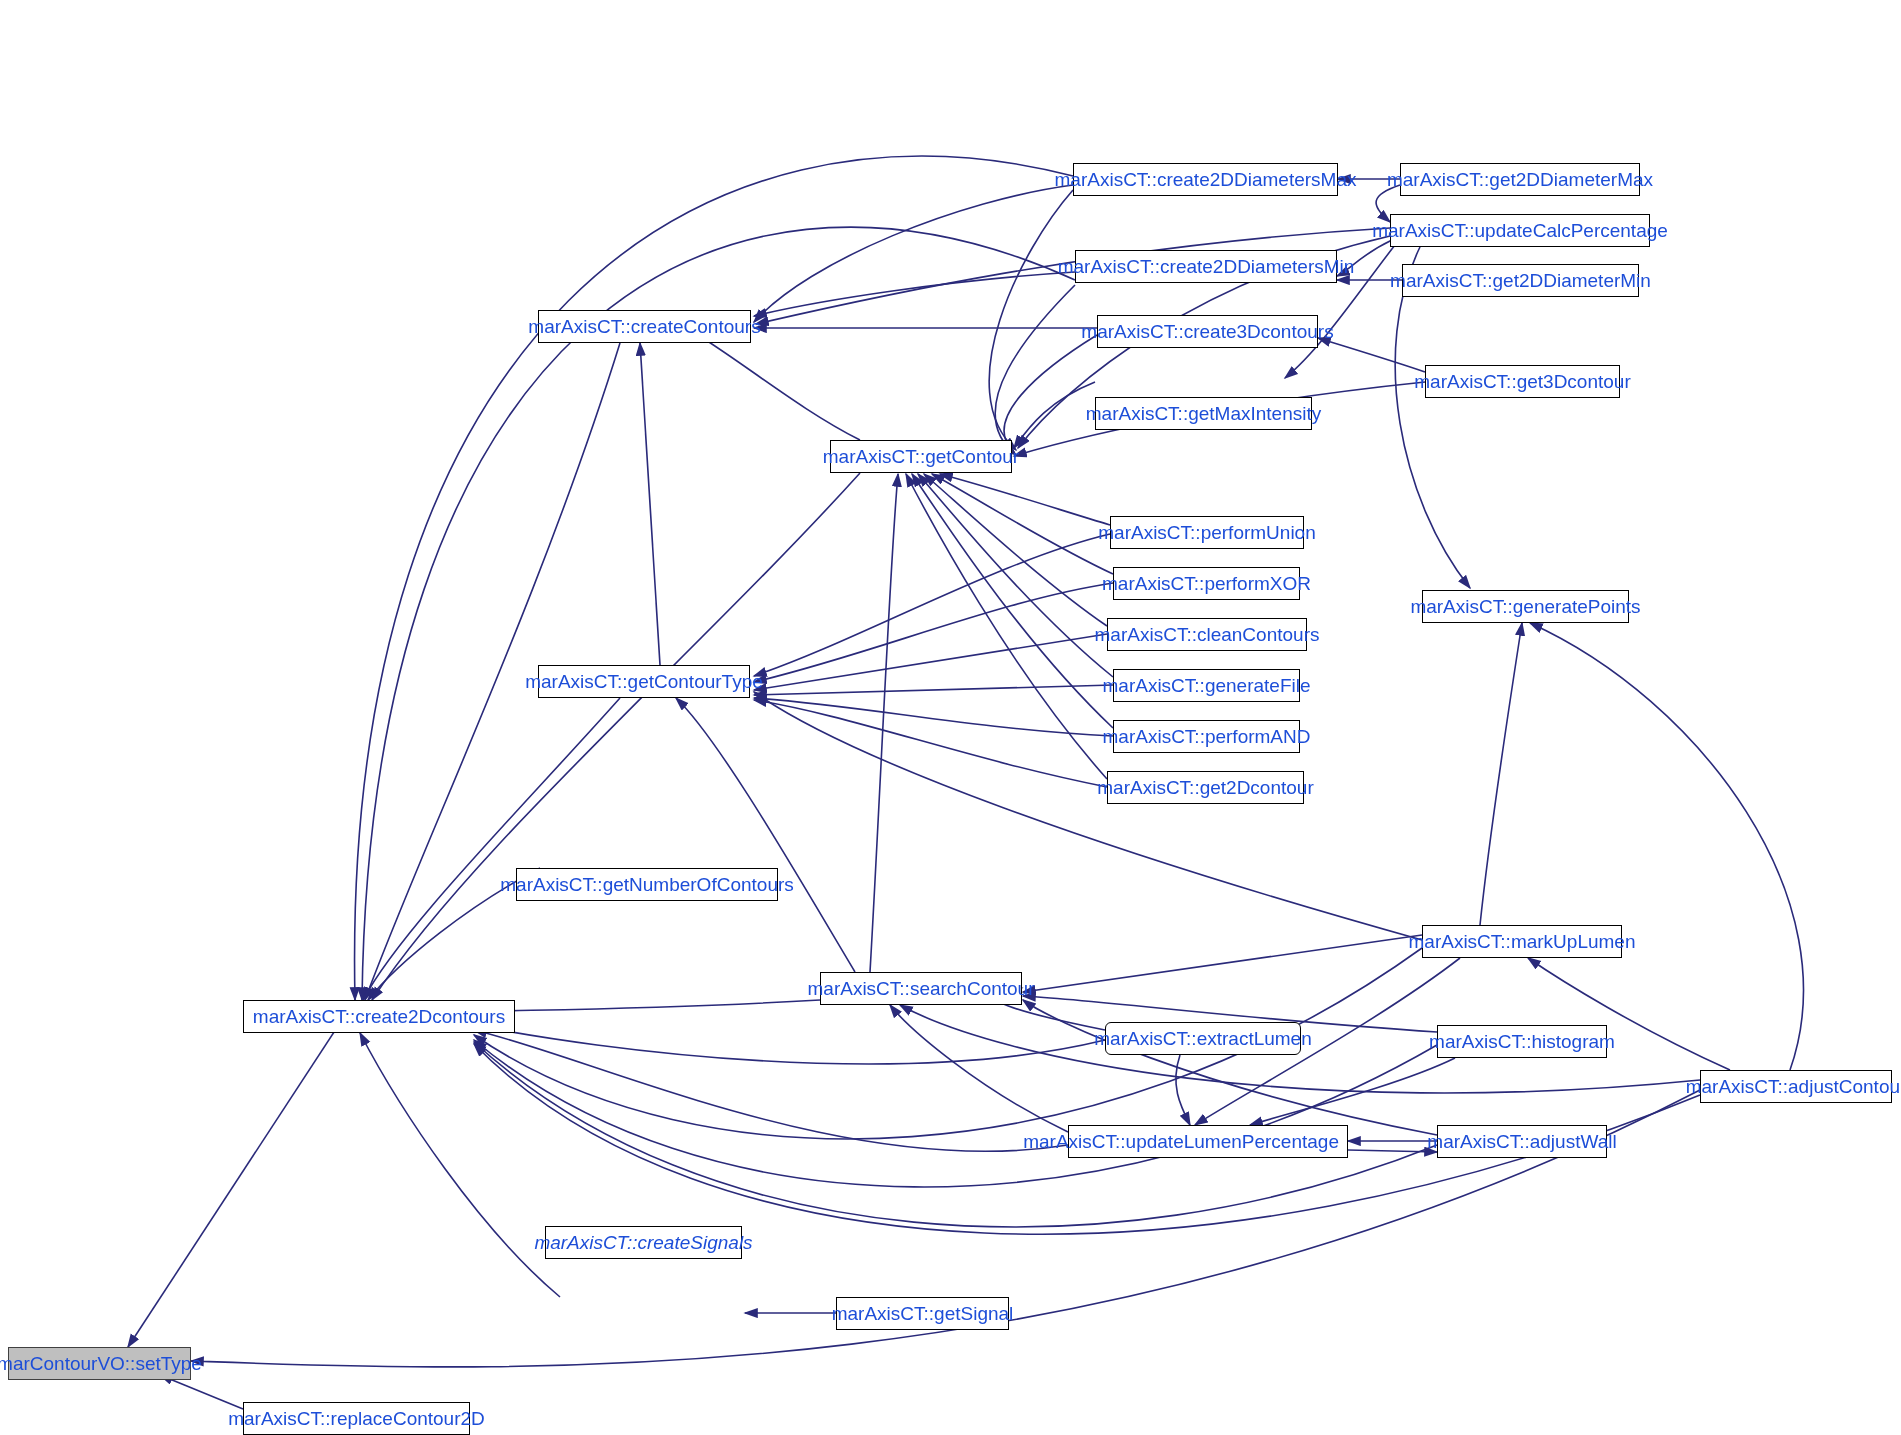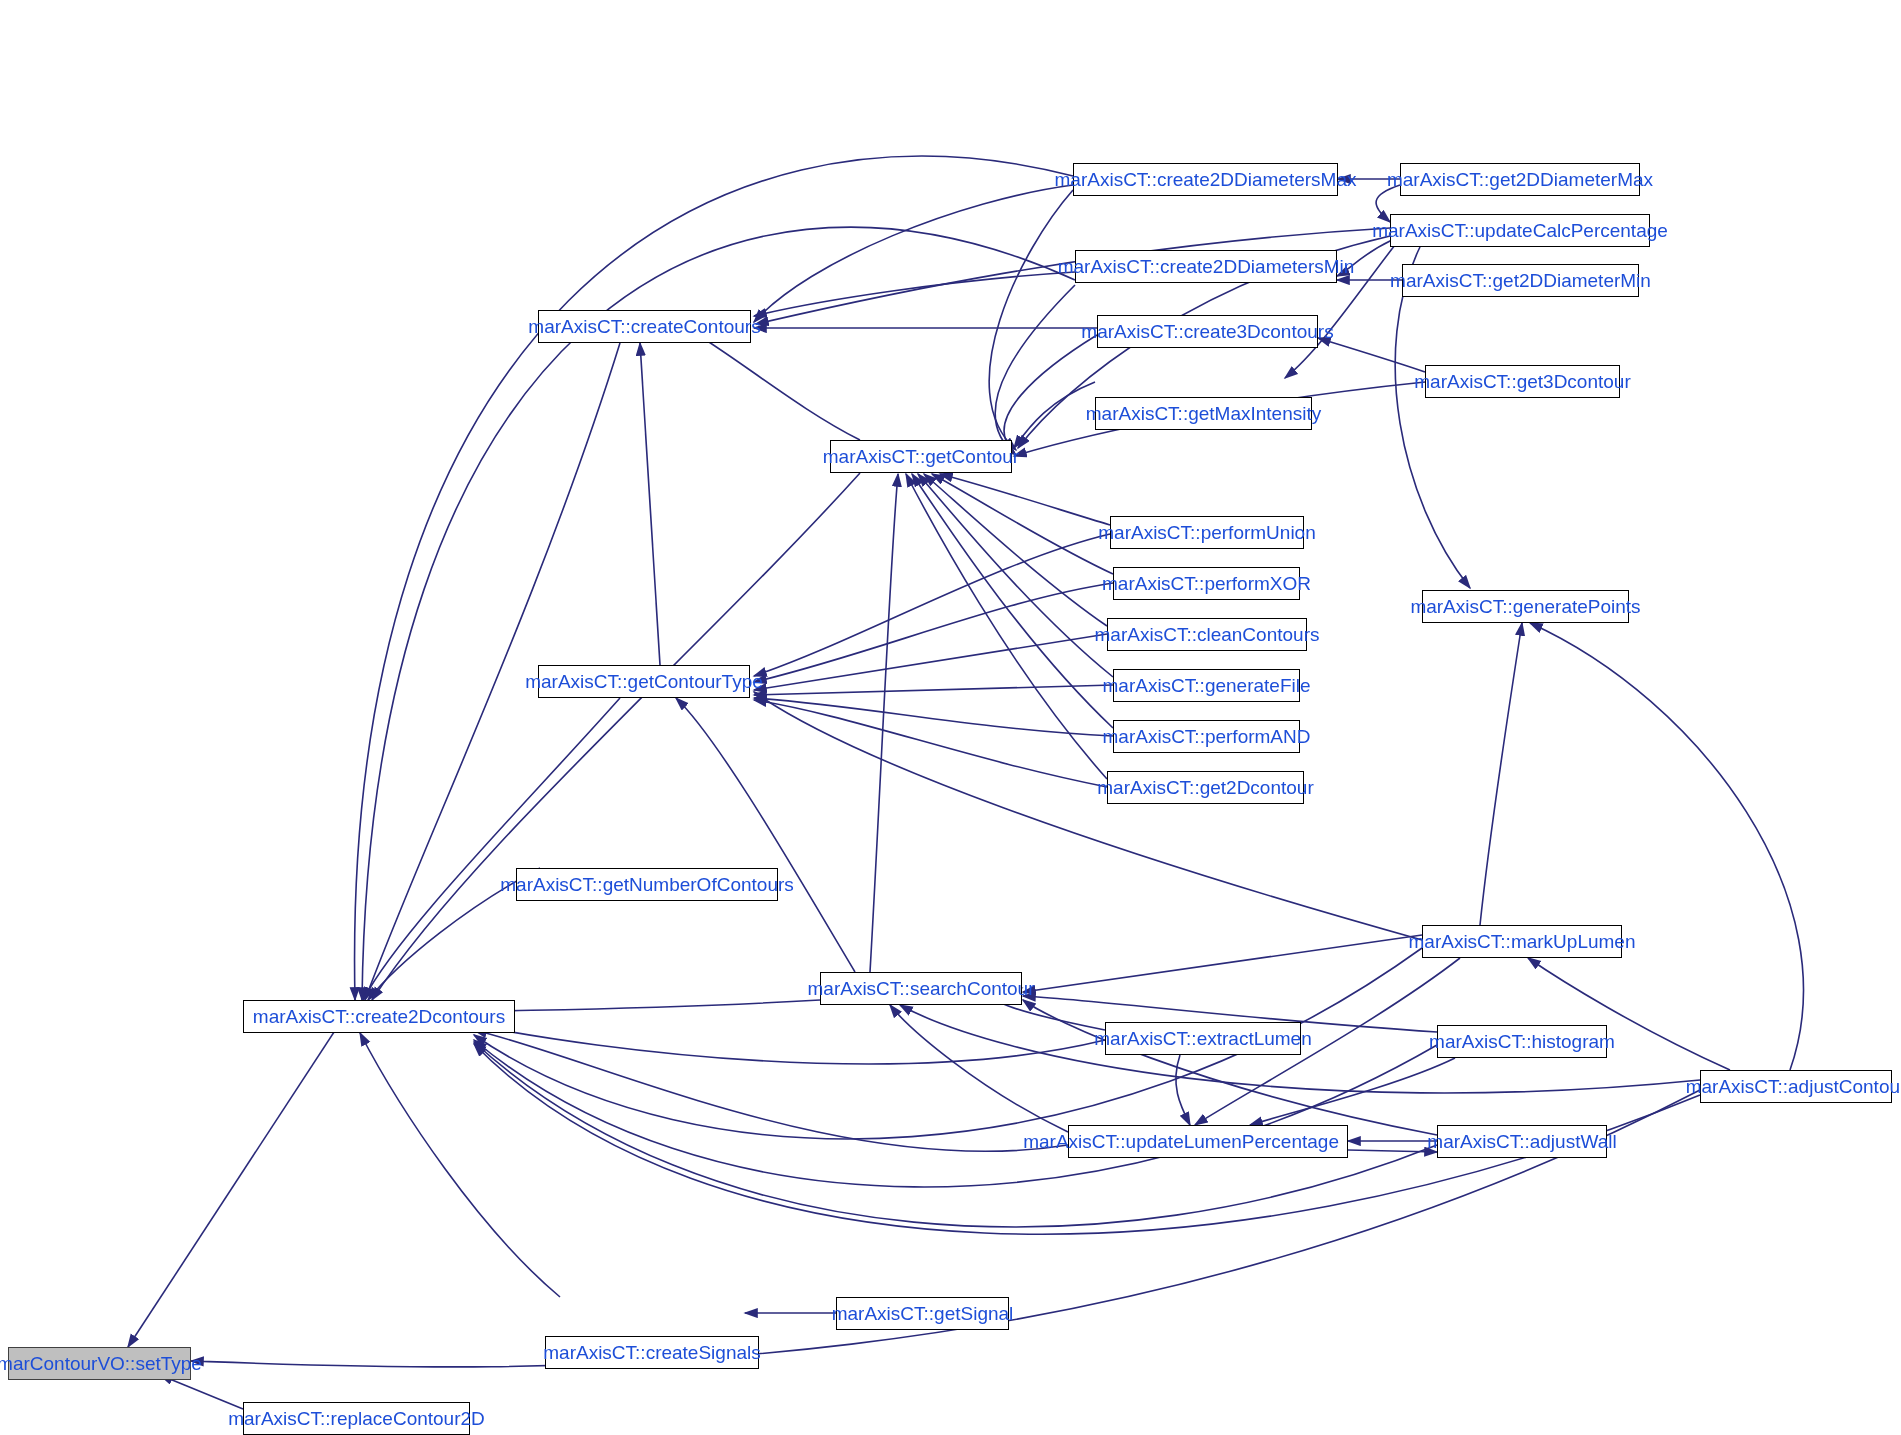--- a/index.html
+++ b/index.html
@@ -130,21 +130,21 @@
   <div id="nodes-group">
       <div class="node highlight" style="left: 8px; top: 1347px; width: 183px;">
         <span class="node-label">marContourVO::setType</span>
       </div>
       <div class="node" style="left: 243px; top: 1402px; width: 227px;">
         <span class="node-label">marAxisCT::replaceContour2D</span>
       </div>
       <div class="node" style="left: 243px; top: 1000px; width: 272px;">
         <span class="node-label">marAxisCT::create2Dcontours</span>
       </div>
-      <div class="node" style="left: 545px; top: 1336px; width: 214px;">
+      <div class="node" style="left: 545px; top: 1226px; width: 197px; font-style: italic;">
         <span class="node-label">marAxisCT::createSignals</span>
       </div>
       <div class="node" style="left: 836px; top: 1297px; width: 173px;">
         <span class="node-label">marAxisCT::getSignal</span>
       </div>
       <div class="node" style="left: 516px; top: 868px; width: 262px;">
         <span class="node-label">marAxisCT::getNumberOfContours</span>
       </div>
       <div class="node" style="left: 538px; top: 665px; width: 212px;">
         <span class="node-label">marAxisCT::getContourType</span>
@@ -169,21 +169,21 @@
       </div>
       <div class="node" style="left: 1113px; top: 669px; width: 187px;">
         <span class="node-label">marAxisCT::generateFile</span>
       </div>
       <div class="node" style="left: 1113px; top: 720px; width: 187px;">
         <span class="node-label">marAxisCT::performAND</span>
       </div>
       <div class="node" style="left: 1107px; top: 771px; width: 197px;">
         <span class="node-label">marAxisCT::get2Dcontour</span>
       </div>
-      <div class="node" style="left: 1105px; top: 1022px; width: 196px;">
+      <div class="node" style="left: 1105px; top: 1022px; width: 196px; border-radius: 6px;">
         <span class="node-label">marAxisCT::extractLumen</span>
       </div>
       <div class="node" style="left: 1068px; top: 1125px; width: 280px; justify-content: flex-end;">
         <span class="node-label">marAxisCT::updateLumenPercentage</span>
       </div>
       <div class="node" style="left: 1073px; top: 163px; width: 265px;">
         <span class="node-label">marAxisCT::create2DDiametersMax</span>
       </div>
       <div class="node" style="left: 1075px; top: 250px; width: 262px;">
         <span class="node-label">marAxisCT::create2DDiametersMin</span>

